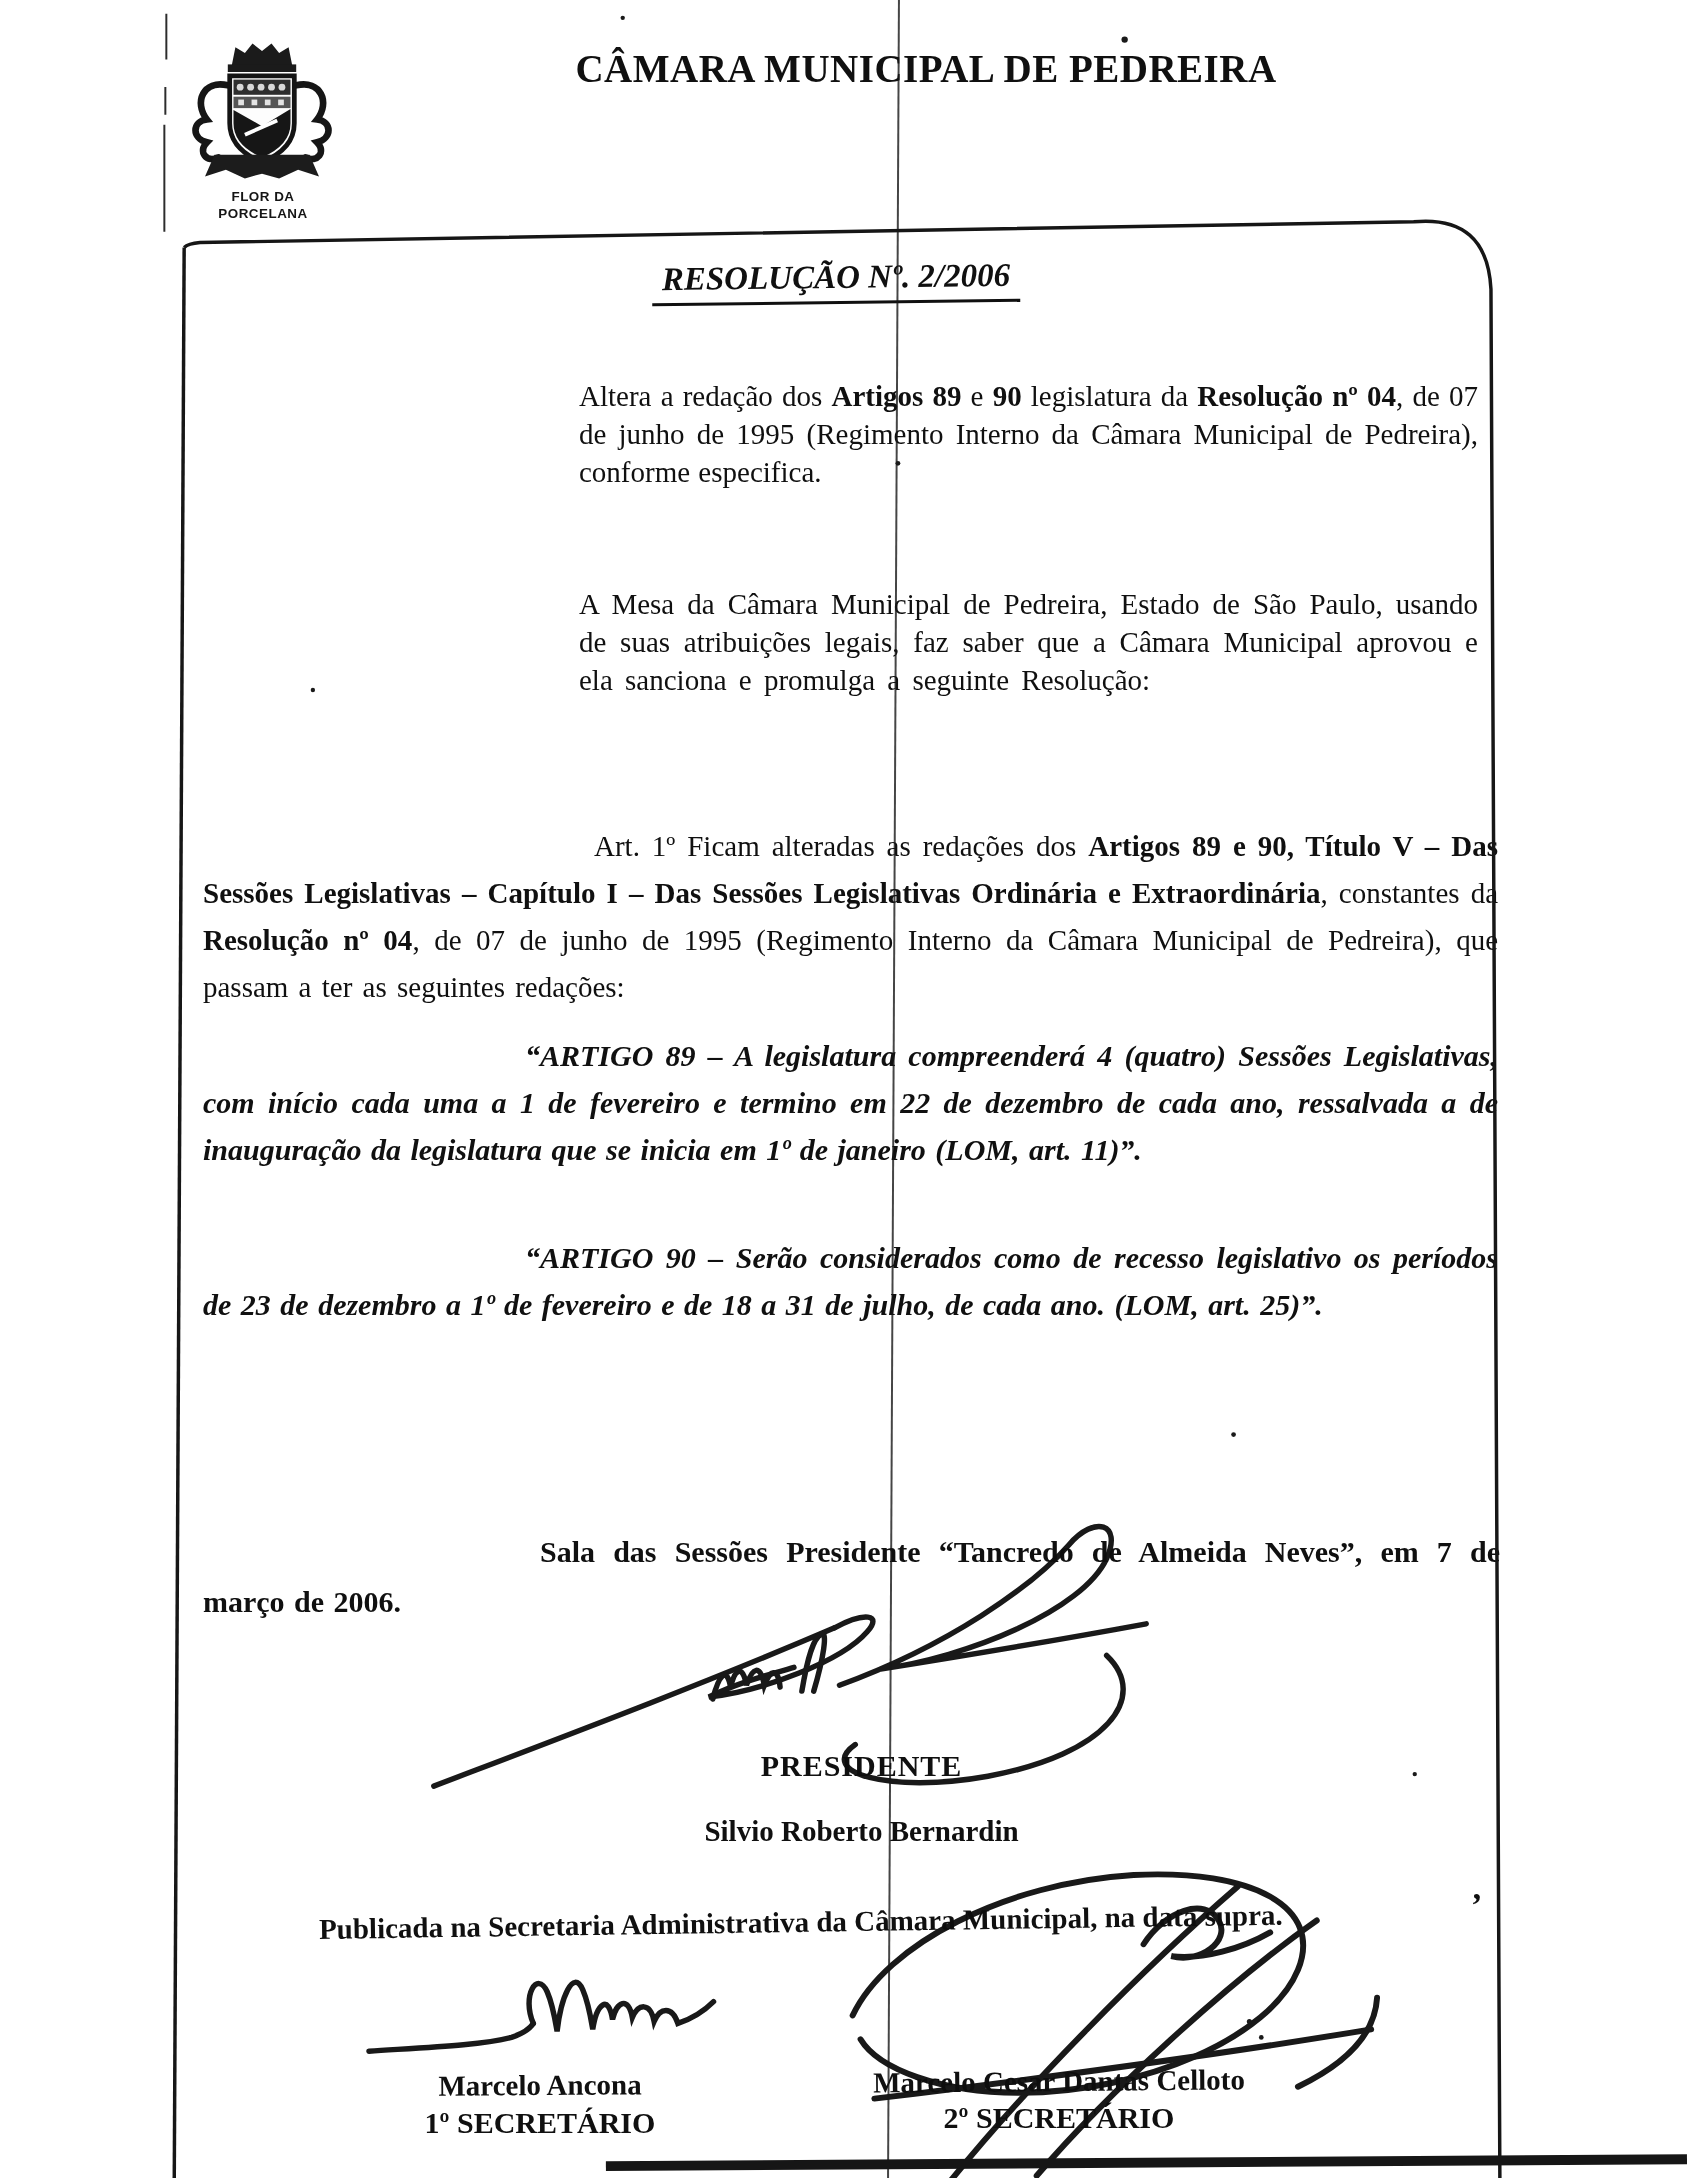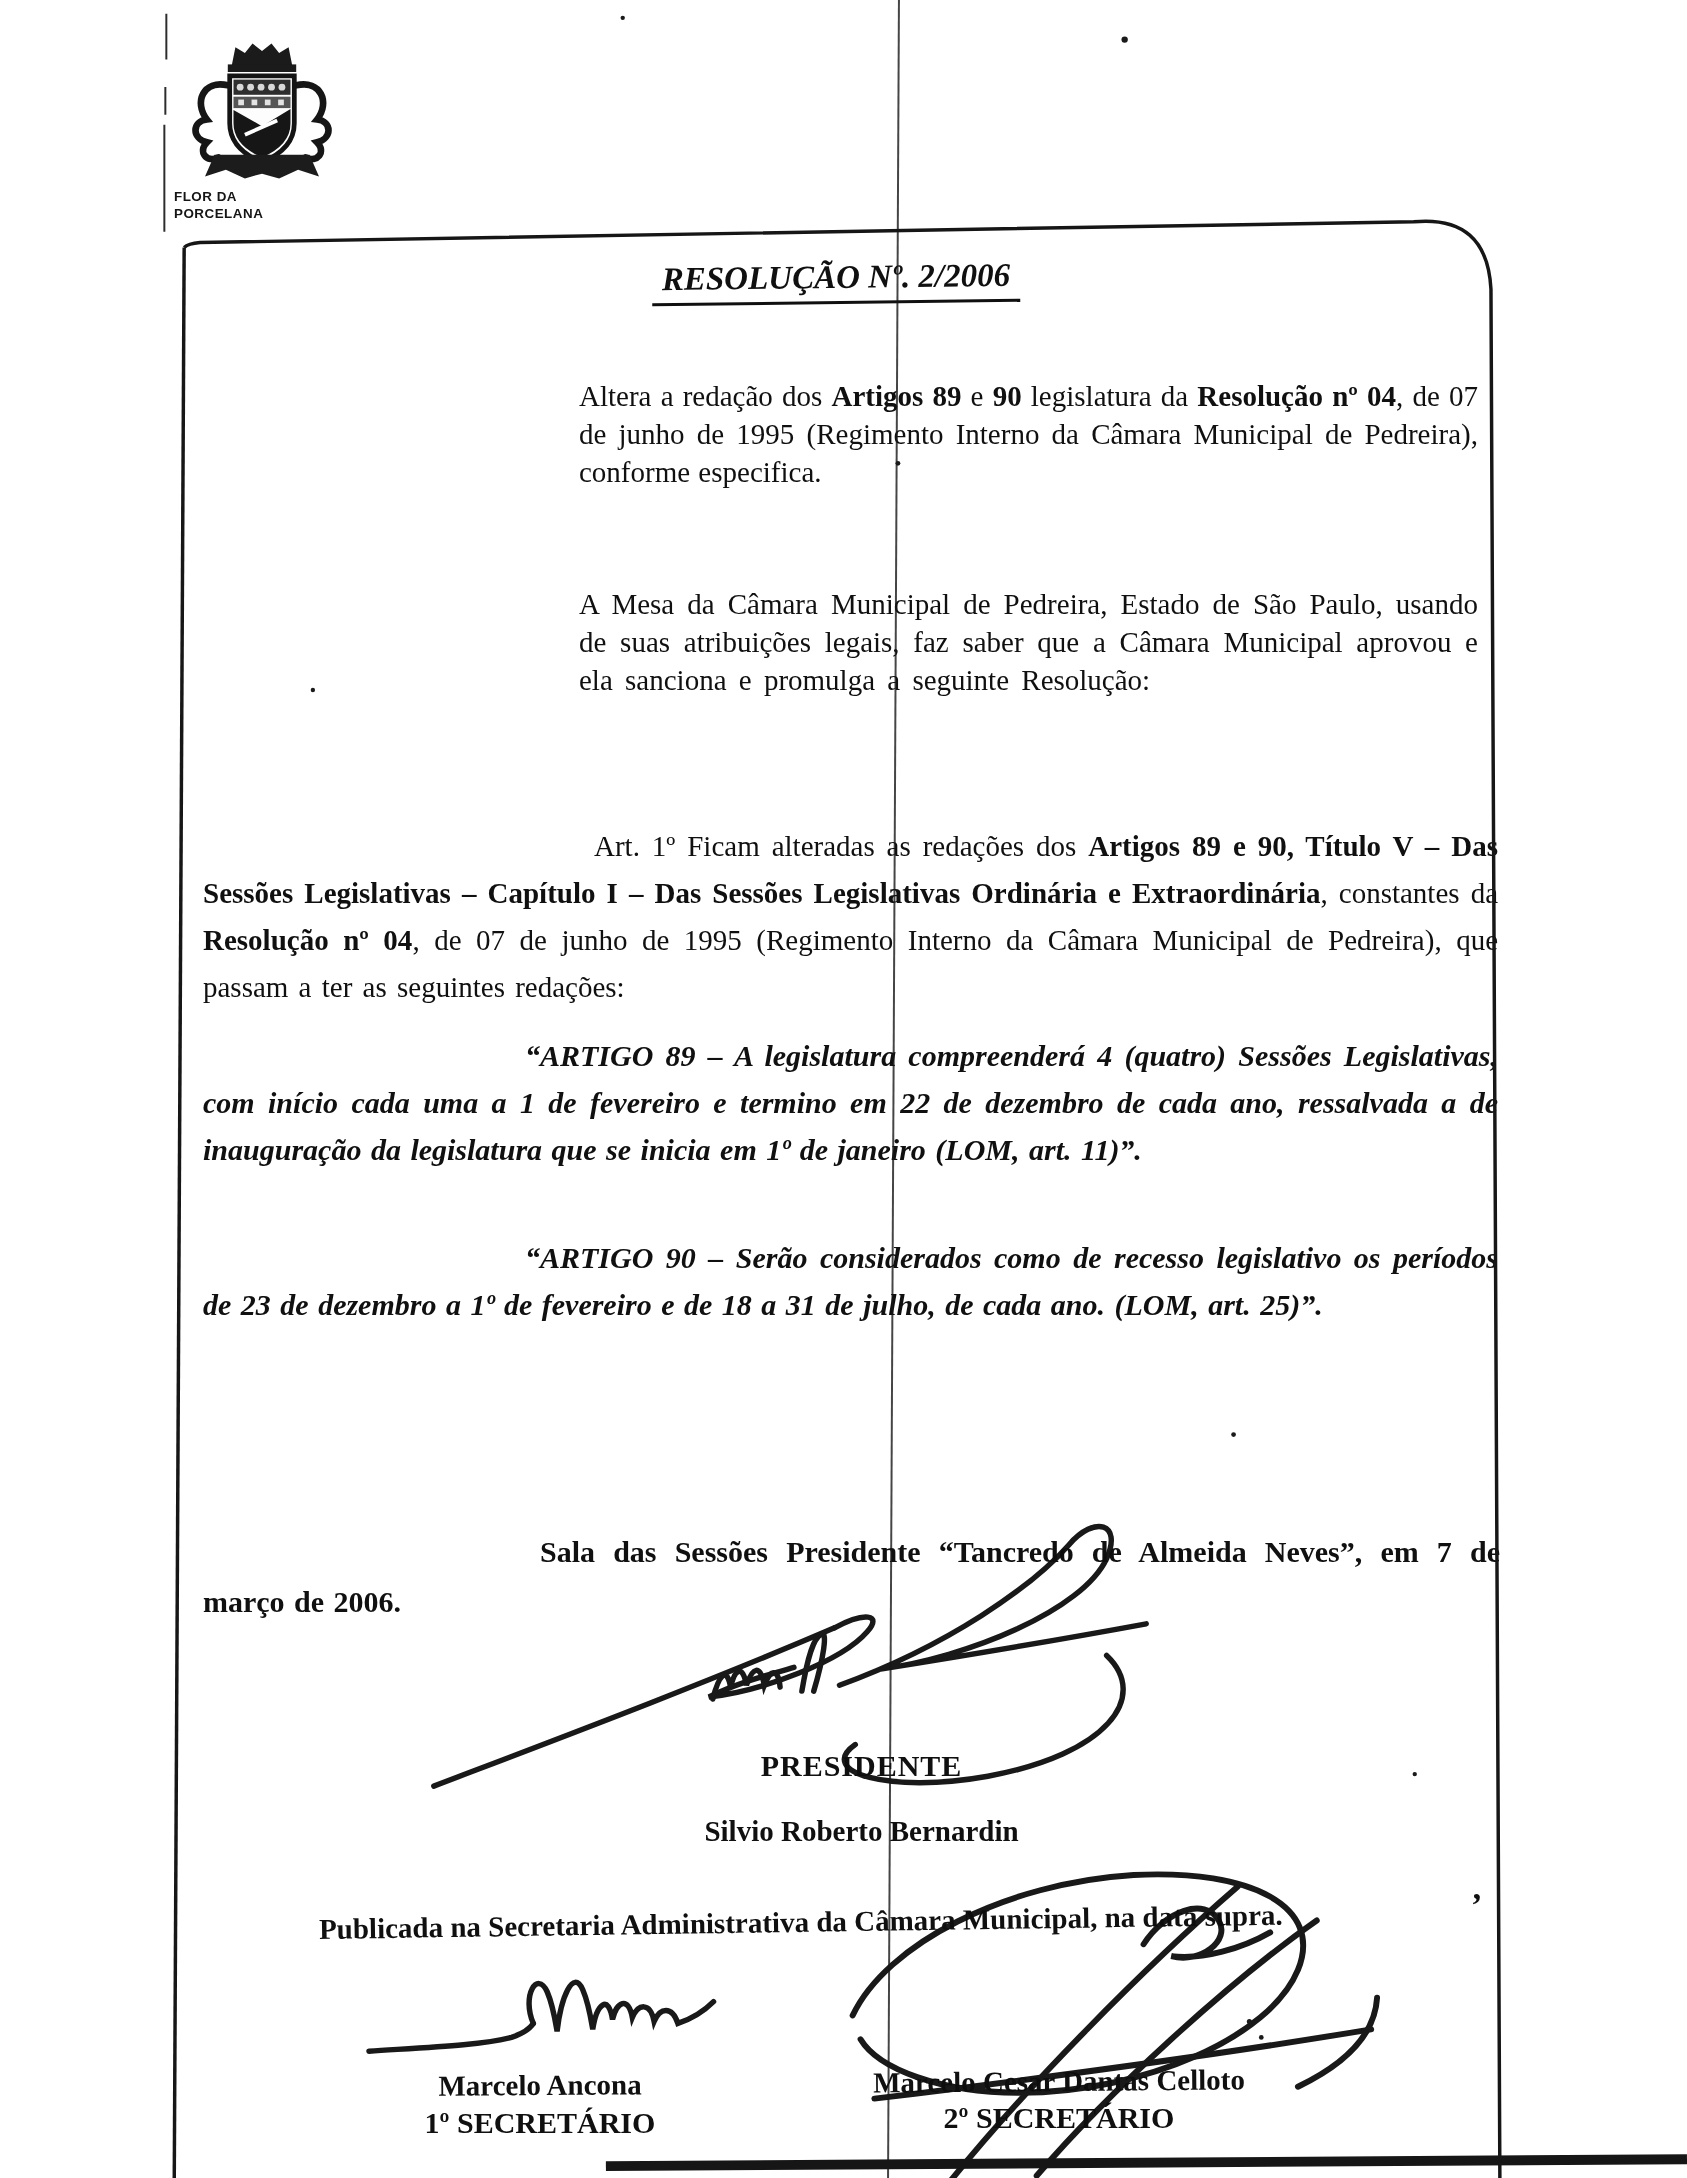--- a/index.html
+++ b/index.html
@@ -3,21 +3,21 @@
 <meta charset="utf-8">
 <style>
   html,body{margin:0;padding:0;background:#e8e8e8;}
   .page{
     position:relative;width:1687px;height:2178px;background:#ffffff;
     color:#101010;font-family:"Liberation Serif",serif;overflow:hidden;
   }
   .abs{position:absolute;margin:0;}
   
   .crest{left:184px;top:34px;width:156px;height:152px;}
-  .crest-motto{left:174px;top:188px;width:178px;
+  .crest-motto{left:174px;top:188px;width:178px;text-align:center;
     font-family:"Liberation Sans",sans-serif;font-weight:700;font-size:13.4px;
     line-height:17px;letter-spacing:0.5px;color:#151515;}
   .org-name{left:416px;top:46px;width:1020px;text-align:center;
     font-weight:700;font-size:39px;letter-spacing:0.5px;}
   .state-name{left:416px;top:105px;width:1020px;text-align:center;
     font-weight:700;font-size:28px;letter-spacing:1px;}
   
   .res-title{left:554px;top:259px;width:564px;text-align:center;
     font-style:italic;font-weight:700;font-size:33px;transform:rotate(-.7deg);}
   .res-title span{display:inline-block;border-bottom:3.5px solid #101010;
@@ -83,20 +83,21 @@
     <path d="M50,80 L80,97 L110,79 L110,94 Q110,117 80,130 Q50,117 50,94 Z" fill="#161616"></path>
     <path d="M62,106 L96,91" stroke="#ffffff" stroke-width="4"></path>
     <path d="M30,127 L130,127 L140,150 L118,143 L98,152 L80,147 L62,152 L42,143 L20,150 Z" fill="#1c1c1c"></path>
   </svg>
 
   <p class="abs crest-motto txt">
     <span style="display:block">FLOR DA</span>
     <span style="display:block">PORCELANA</span>
   </p>
 
+  <h1 class="abs org-name txt">CÂMARA MUNICIPAL DE PEDREIRA</h1>
 
   <p class="abs res-title txt">
     <span>RESOLUÇÃO  Nº. 2/2006</span>
   </p>
 
   <p class="abs ementa just txt">
     <span>Altera a redação dos </span><b>Artigos 89</b><span> e </span><b>90</b><span> legislatura da </span><b>Resolução nº 04</b><span>, de 07 de junho de 1995 (Regimento Interno da Câmara Municipal de Pedreira), conforme especifica.</span>
   </p>
 
   <p class="abs preamble just txt">A Mesa da Câmara Municipal de Pedreira, Estado de São Paulo, usando de suas atribuições legais, faz saber que a Câmara Municipal aprovou e ela sanciona e promulga a seguinte Resolução:</p>

